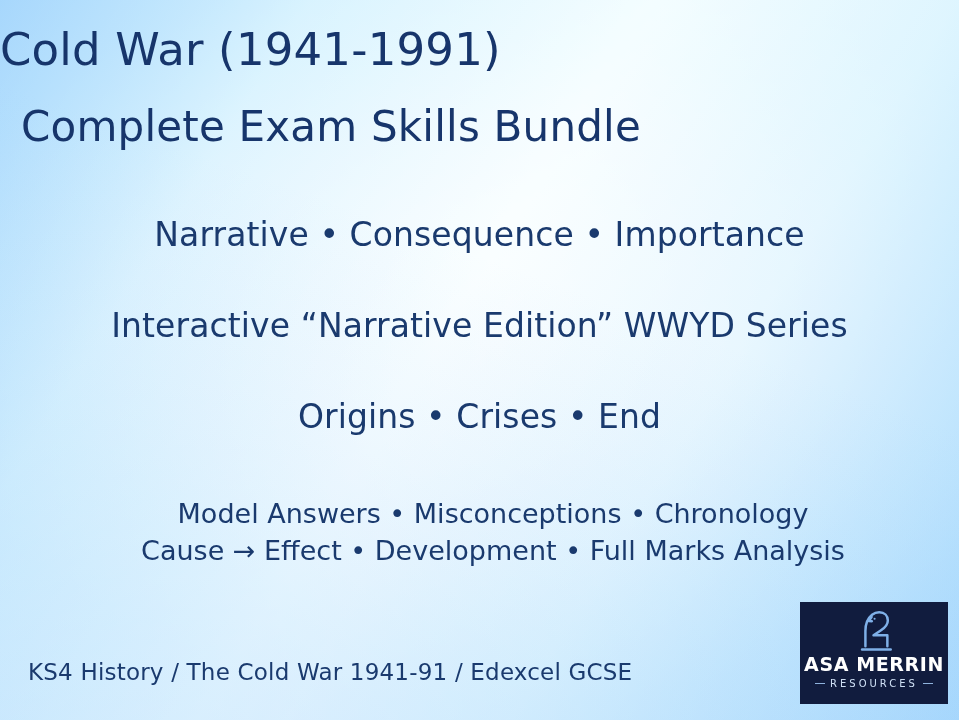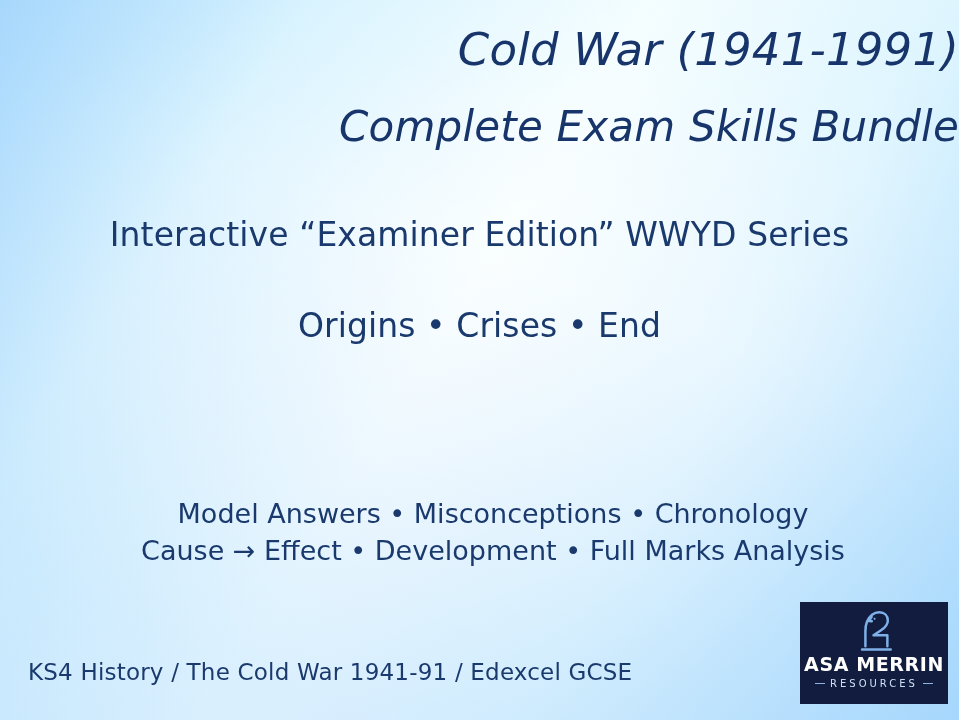--- a/index.html
+++ b/index.html
@@ -54,22 +54,21 @@
     z-index: 2;
     width: 100%;
     height: 100%;
   }
 
   .title-block {
     position: absolute;
     top: 22px;
     left: 0;
     right: 0;
-    text-align: right;
-    font-style: italic;
+    text-align: left;
   }
   .title-line1 {
     font-size: 45px;
     line-height: 56px;
     color: #17356b;
     letter-spacing: 0.2px;
   }
   .title-line2 {
     font-size: 42px;
     line-height: 58px;
@@ -174,21 +173,22 @@
 
 <div id="slide">
   <div class="content">
 
     <div class="title-block">
       <div class="title-line1">Cold War (1941-1991)</div>
       <div class="title-line2">Complete Exam Skills Bundle</div>
     </div>
 
     <div class="bullets">
-      <div class="bullet-line">Interactive “Examiner Edition” WWYD Series</div>
+      <div class="bullet-line">Narrative • Consequence • Importance</div>
+      <div class="bullet-line">Interactive “Narrative Edition” WWYD Series</div>
       <div class="bullet-line">Origins • Crises • End</div>
     </div>
 
     <div class="sub-lines">
       <div class="sub-line">Model Answers • Misconceptions • Chronology</div>
       <div class="sub-line">Cause → Effect • Development • Full Marks Analysis</div>
     </div>
 
     <div class="footer">KS4 History / The Cold War 1941-91 / Edexcel GCSE</div>
 

